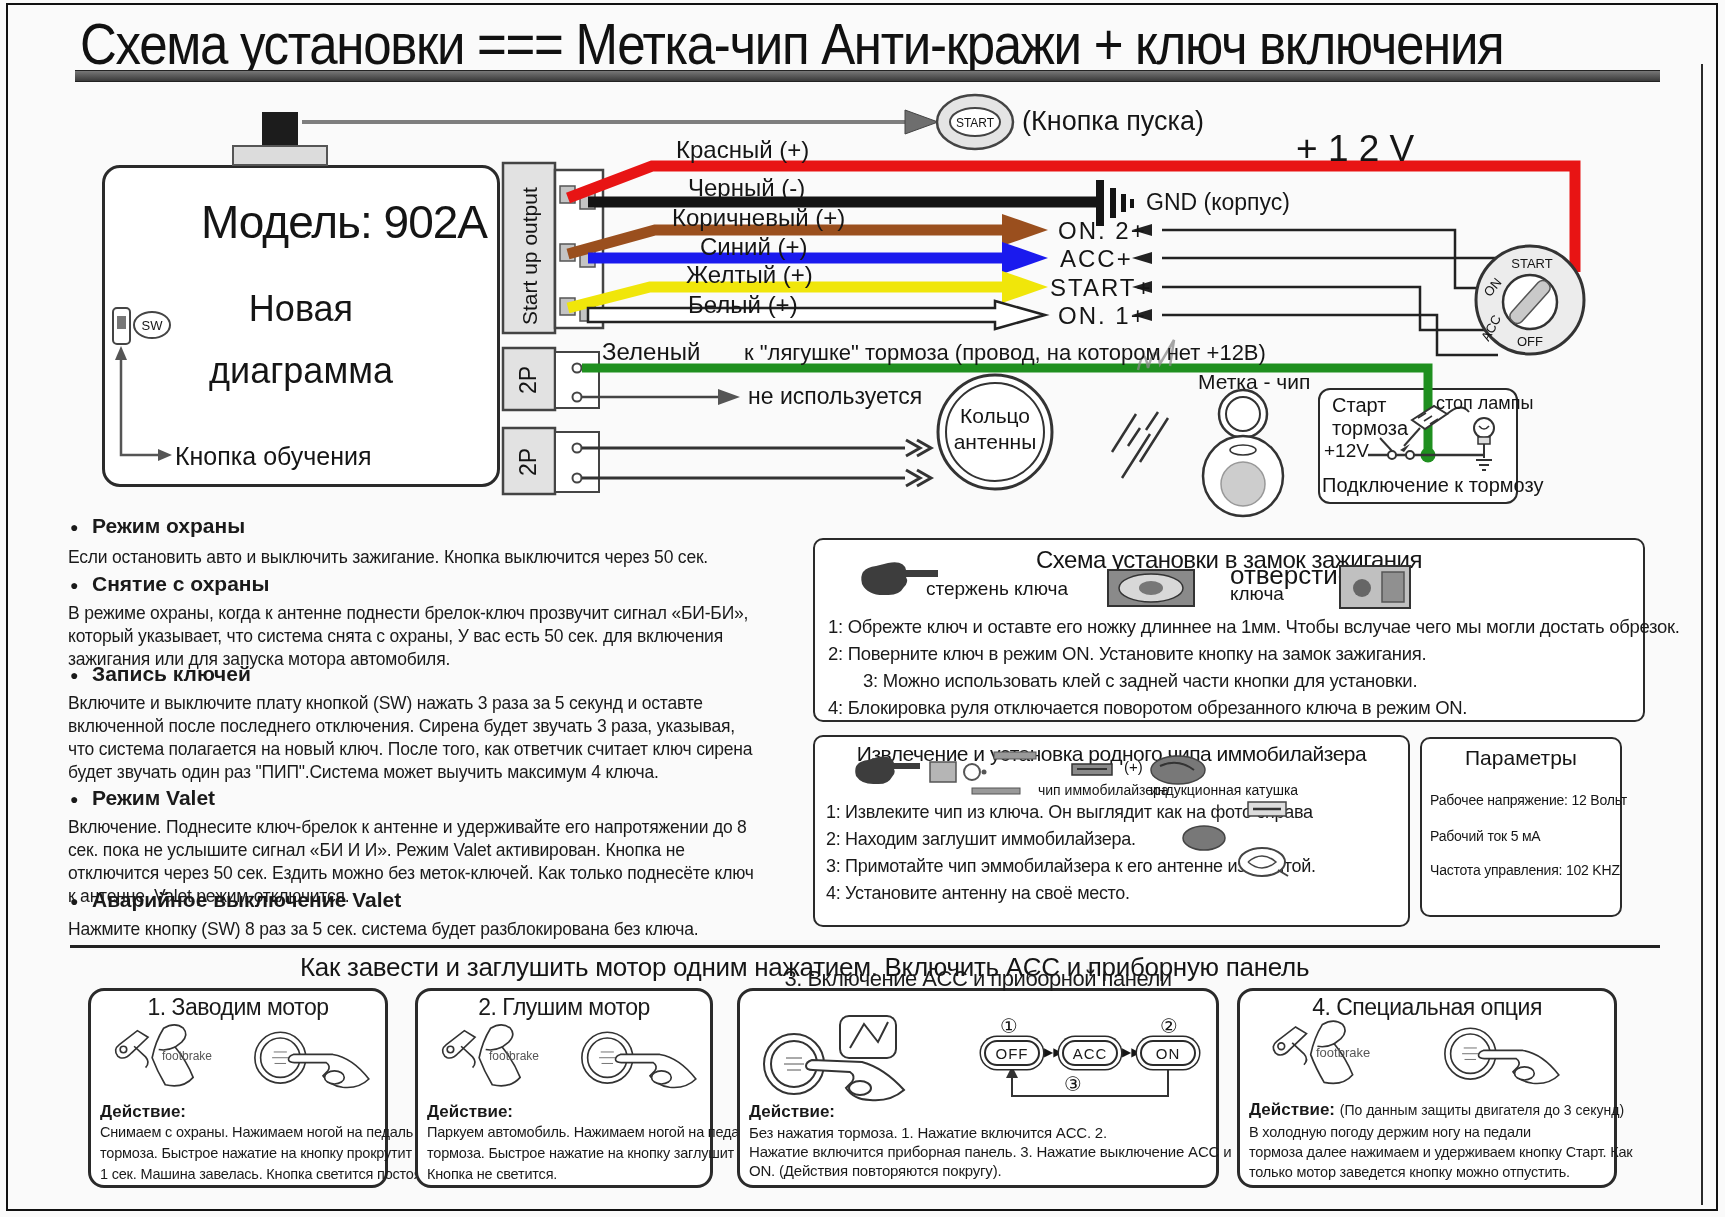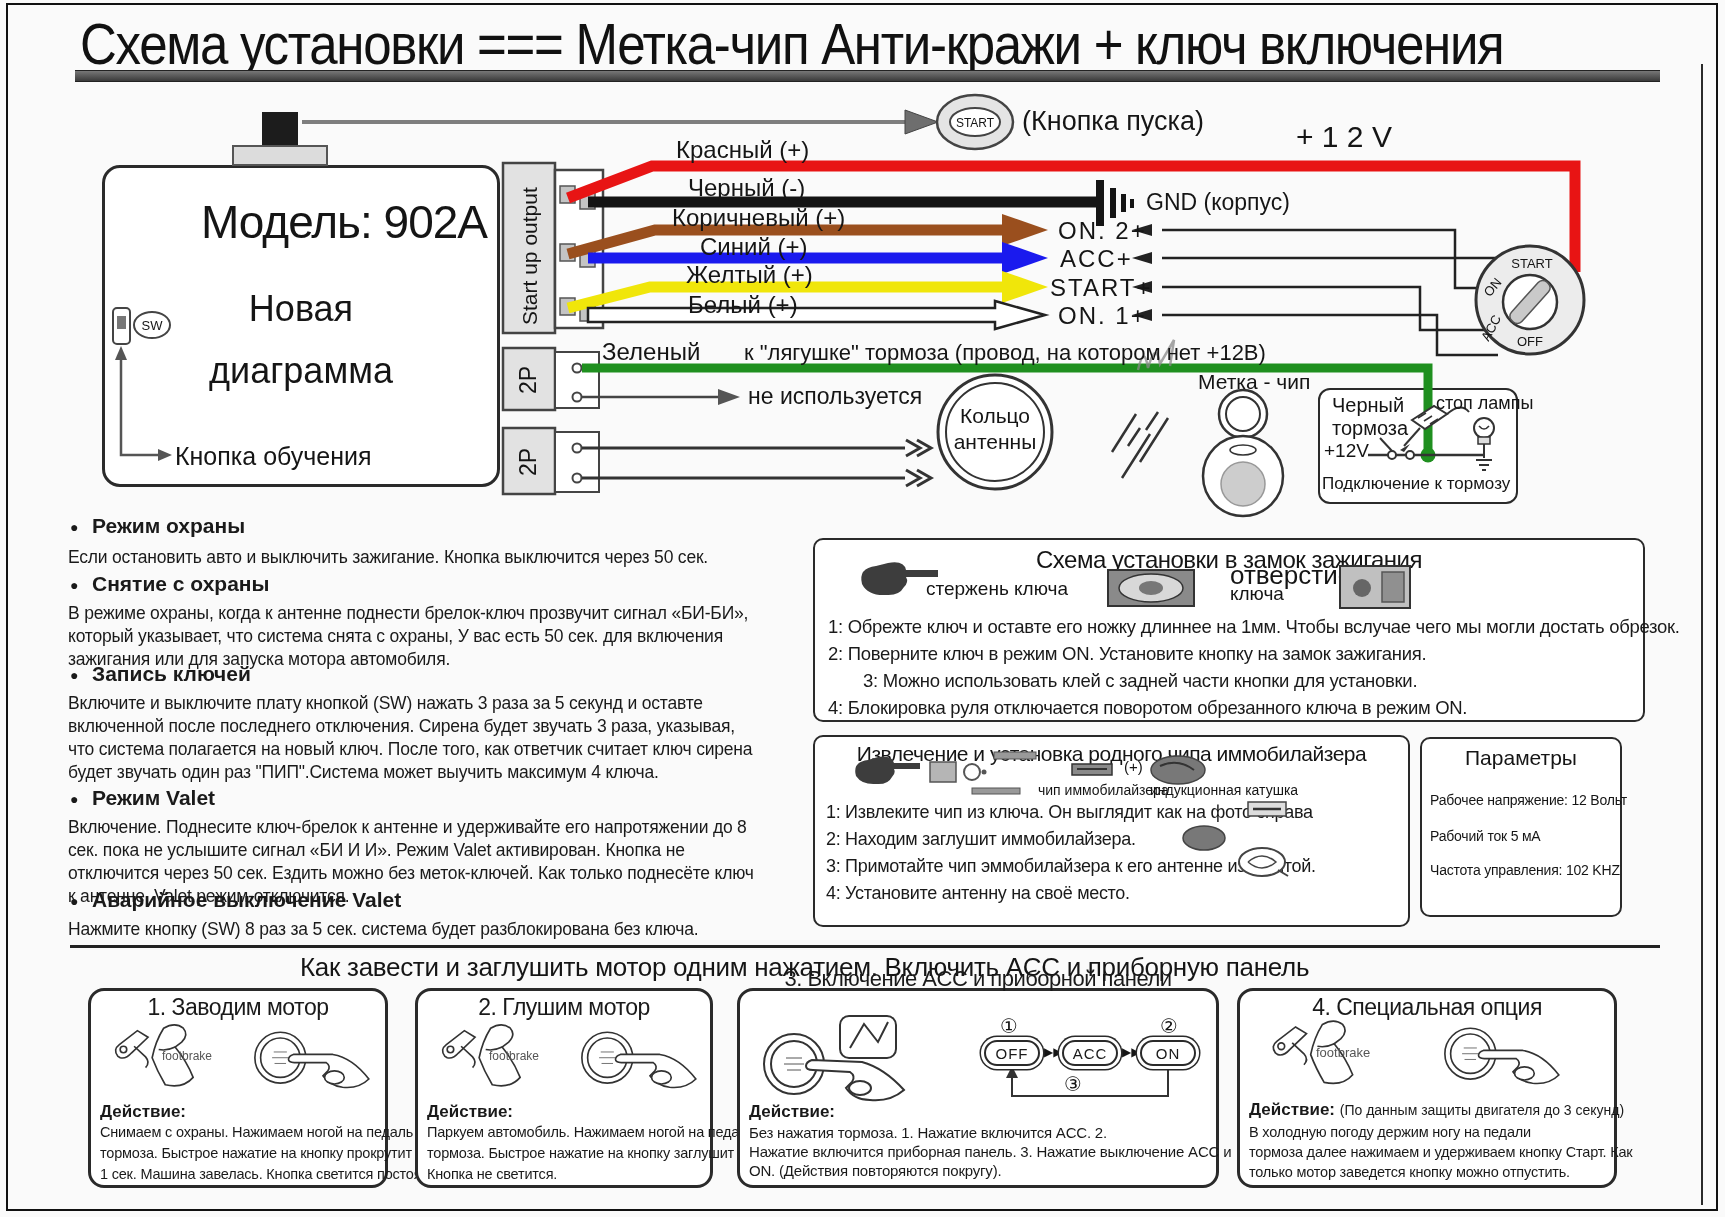--- a/index.html
+++ b/index.html
@@ -230,35 +230,35 @@
 <div class="lbl" style="left:686px;top:261px;font-size:24px;z-index:3">Желтый (+)</div>
 <div class="lbl" style="left:688px;top:291px;font-size:24px;z-index:3">Белый (+)</div>
 
 <div class="lbl" style="left:1146px;top:189px;font-size:23px;z-index:3">GND (корпус)</div>
 <div class="lbl" style="left:1058px;top:217px;font-size:24px;letter-spacing:2px;z-index:3">ON. 2+</div>
 <div class="lbl" style="left:1060px;top:245px;font-size:24px;letter-spacing:2px;z-index:3">ACC+</div>
 <div class="lbl" style="left:1050px;top:274px;font-size:24px;letter-spacing:2px;z-index:3">START+</div>
 <div class="lbl" style="left:1058px;top:302px;font-size:24px;letter-spacing:2px;z-index:3">ON. 1+</div>
 
 <div class="lbl" style="left:1022px;top:106px;font-size:27px;z-index:3">(Кнопка пуска)</div>
-<div class="lbl" style="left:1296px;top:120px;font-size:30px;z-index:3">+ 1 2 V</div>
+<div class="lbl" style="left:1296px;top:128px;font-size:37px;z-index:3">+ 1 2 V</div>
 
 <div class="lbl" style="left:602px;top:338px;font-size:24px;z-index:3">Зеленый</div>
 <div class="lbl" style="left:744px;top:340px;font-size:22px;z-index:3">к "лягушке" тормоза (провод, на котором нет +12В)</div>
 <div class="lbl" style="left:748px;top:383px;font-size:23px;z-index:3">не используется</div>
 
 <div class="lbl ctr" style="left:945px;top:404px;width:100px;font-size:21px;text-align:center;z-index:3">Кольцо</div>
 <div class="lbl ctr" style="left:938px;top:430px;width:114px;font-size:21px;text-align:center;z-index:3">антенны</div>
 <div class="lbl" style="left:1198px;top:370px;font-size:21px;z-index:3">Метка - чип</div>
 
-<div class="lbl" style="left:1332px;top:394px;font-size:20px;z-index:3">Черный</div>
+<div class="lbl" style="left:1332px;top:394px;font-size:20px;z-index:3">Старт</div>
 <div class="lbl" style="left:1332px;top:417px;font-size:20px;z-index:3">тормоза</div>
 <div class="lbl" style="left:1324px;top:440px;font-size:19px;z-index:3">+12V</div>
 <div class="lbl" style="left:1436px;top:393px;font-size:18px;z-index:3">стоп лампы</div>
-<div class="lbl ctr" style="left:1322px;top:474px;width:192px;font-size:17px;text-align:left;z-index:3">Подключение к тормозу</div>
+<div class="lbl ctr" style="left:1322px;top:474px;width:192px;font-size:20px;text-align:right;z-index:3">Подключение к тормозу</div>
 
 <span class="bullet" style="left:70px;top:519px">●</span>
 <div class="feat-t" style="left:92px;top:514px">Режим охраны</div>
 <div class="feat-p" style="left:68px;top:546px;width:690px">Если остановить авто и выключить зажигание. Кнопка выключится через 50 сек.</div>
 
 <span class="bullet" style="left:70px;top:577px">●</span>
 <div class="feat-t" style="left:92px;top:572px">Снятие с охраны</div>
 <div class="feat-p" style="left:68px;top:602px;width:690px">В режиме охраны, когда к антенне поднести брелок-ключ прозвучит сигнал «БИ-БИ», который указывает, что система снята с охраны, У вас есть 50 сек. для включения зажигания или для запуска мотора автомобиля.</div>
 
 <span class="bullet" style="left:70px;top:667px">●</span>

